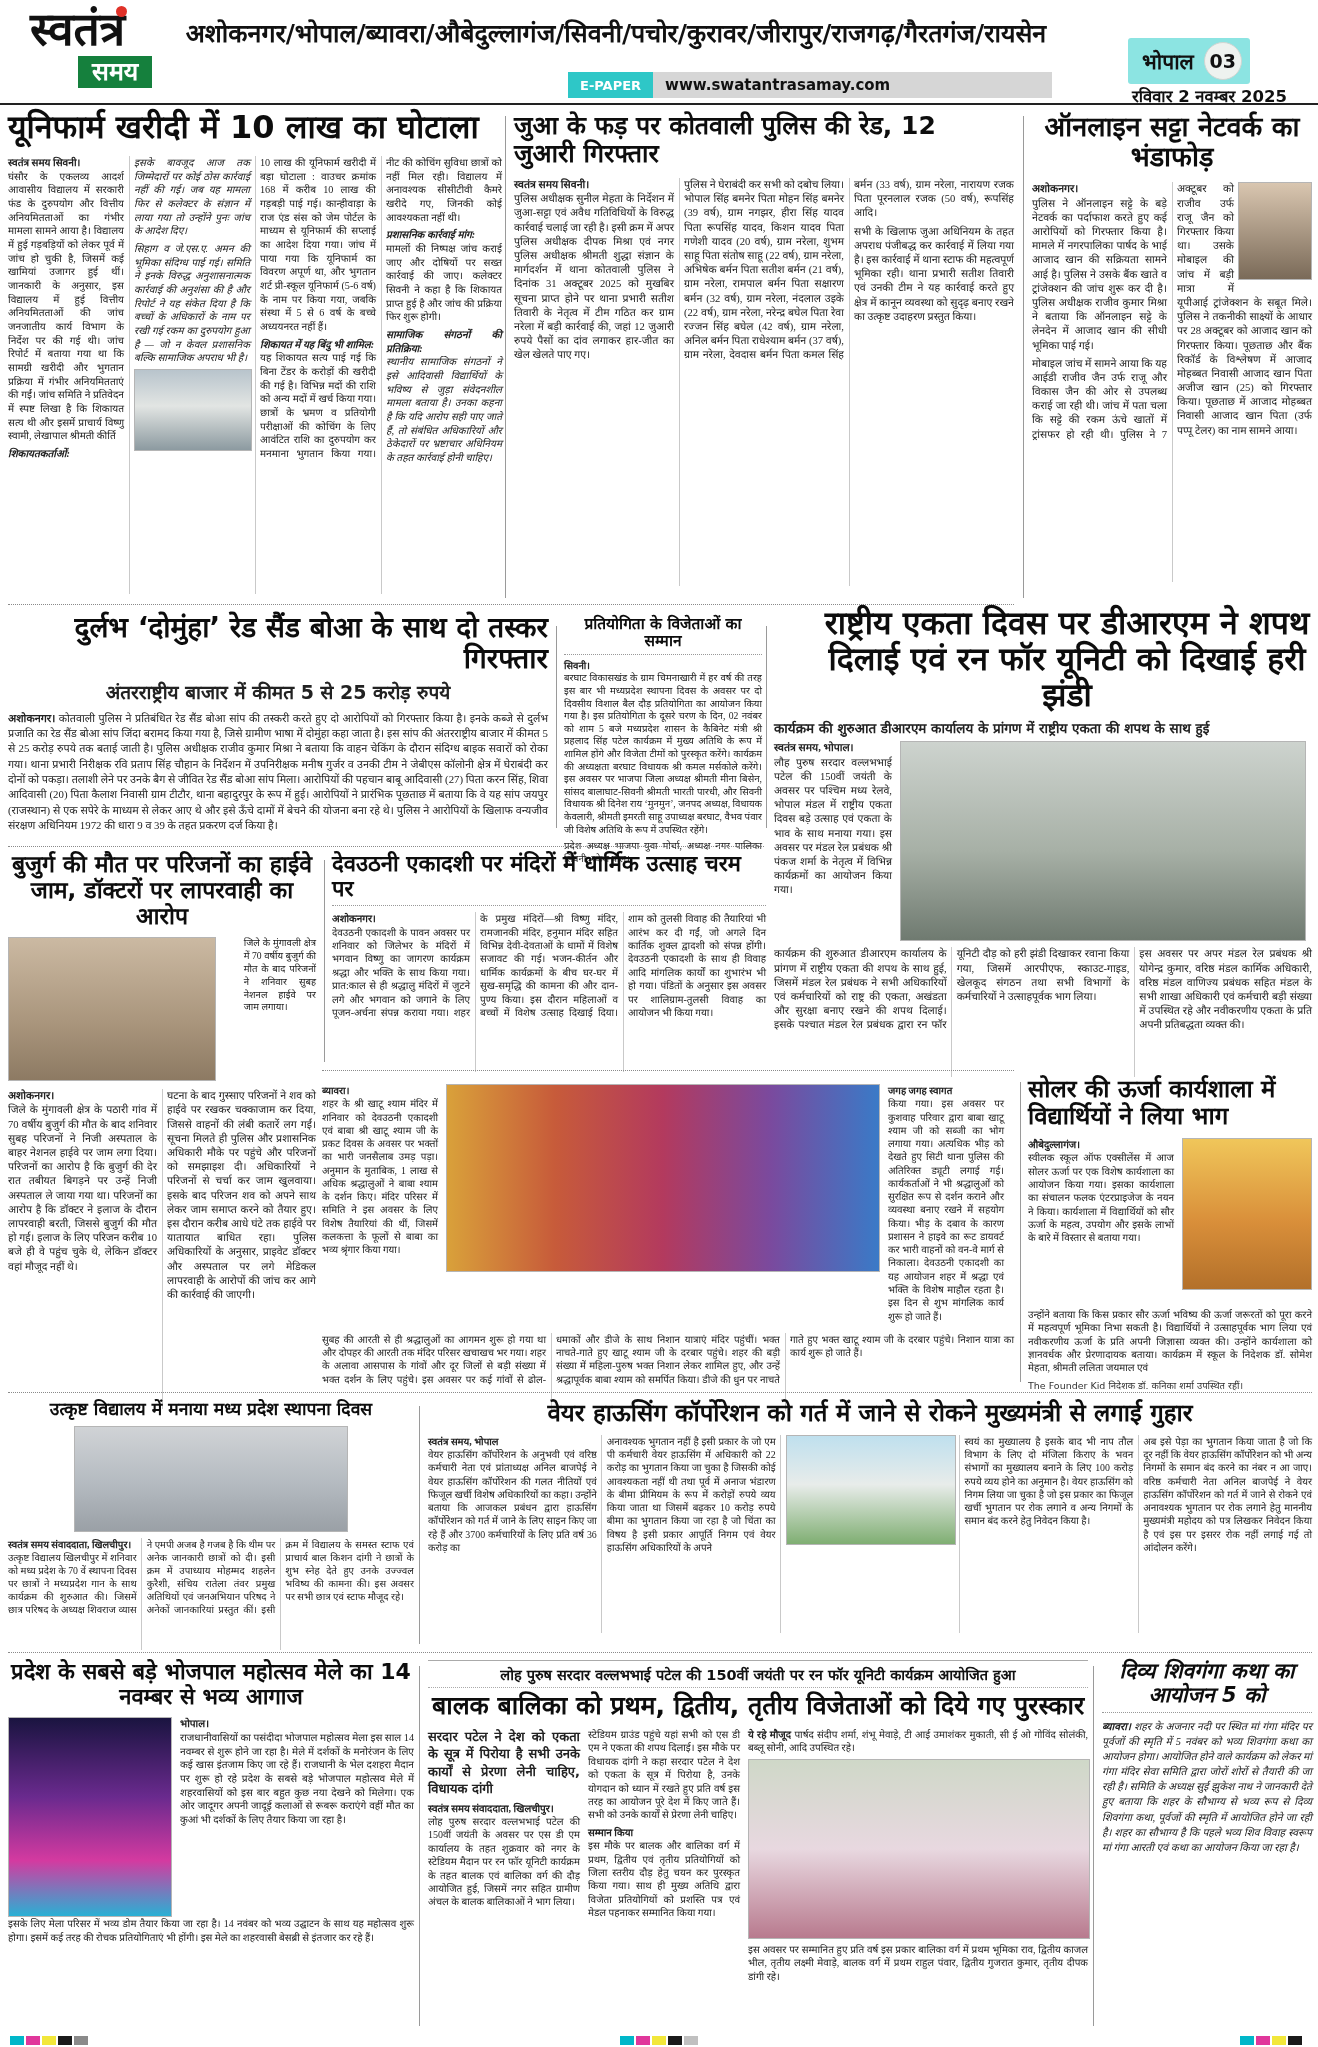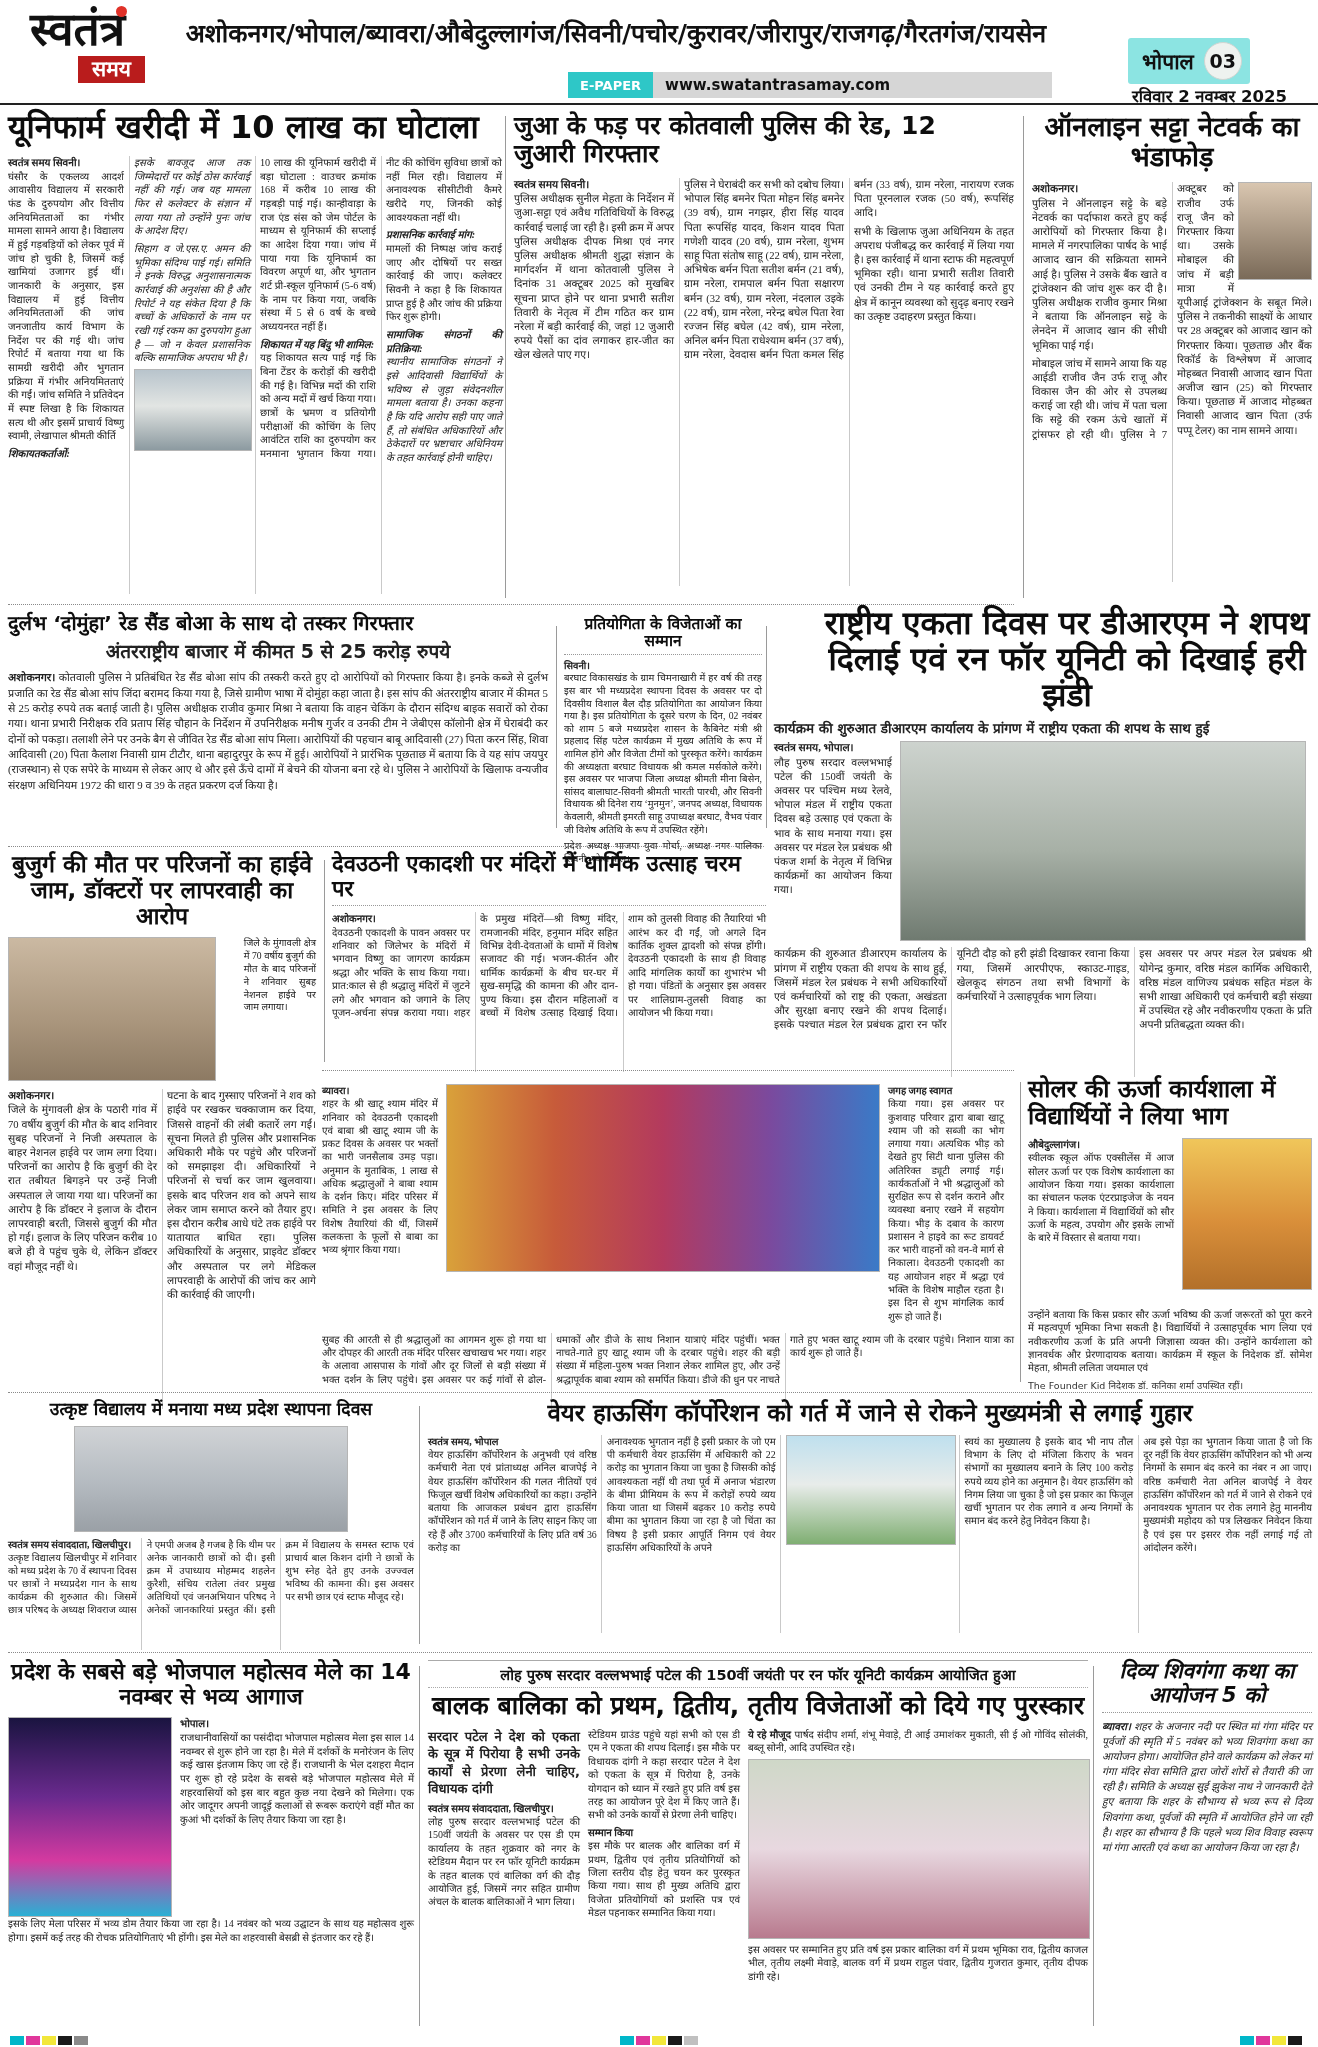--- a/index.html
+++ b/index.html
@@ -2,22 +2,22 @@
 <html lang="hi"><head>
 <meta charset="utf-8">
 <style>
   html,body{margin:0;padding:0;background:#efefef;}
   .page{position:relative;width:1318px;height:2047px;background:#ffffff;margin:0 auto;overflow:hidden;
         font-family:"Liberation Serif","DejaVu Serif",serif;color:#1a1a1a;}
   
   .logo-top{position:absolute;left:30px;top:6px;font-family:"DejaVu Sans","Liberation Sans",sans-serif;
             font-weight:800;font-size:46px;line-height:1;color:#111;}
   .logo-dot{position:absolute;left:116px;top:6px;width:11px;height:11px;border-radius:50%;background:#e03128;}
-  .logo-bottom{position:absolute;left:78px;top:56px;background:#b91c1c;color:#fff;
-               font-family:"DejaVu Sans","Liberation Sans",sans-serif;font-weight:800;font-size:21px;
+  .logo-bottom{position:absolute;left:78px;top:56px;background:#15803d;color:#fff;
+               font-family:"DejaVu Sans","Liberation Sans",sans-serif;font-weight:800;font-size:25px;
                padding:2px 14px;line-height:1.1;}
   .cities{position:absolute;left:176px;top:20px;width:880px;font-family:"DejaVu Sans","Liberation Sans",sans-serif;
           font-weight:700;font-size:25px;color:#111;line-height:1.1;text-align:center;}
   .edition-badge{position:absolute;left:1128px;top:38px;background:#8ce4e2;display:flex;align-items:center;
                  gap:10px;padding:4px 8px 4px 14px;border-radius:3px;}
   .edition-name{font-family:"DejaVu Sans","Liberation Sans",sans-serif;font-weight:800;font-size:21px;color:#111;}
   .page-circle{width:36px;height:36px;border-radius:50%;background:#eef2ef;border:1px solid #cfd6d2;
                display:flex;align-items:center;justify-content:center;font-family:"DejaVu Sans",sans-serif;
                font-weight:800;font-size:19px;color:#111;}
   .issue-date{position:absolute;left:1132px;top:84px;font-family:"DejaVu Sans","Liberation Sans",sans-serif;
@@ -115,21 +115,21 @@
       <span class="byl">अशोकनगर।</span>
       <span class="p">पुलिस ने ऑनलाइन सट्टे के बड़े नेटवर्क का पर्दाफाश करते हुए कई आरोपियों को गिरफ्तार किया है। मामले में नगरपालिका पार्षद के भाई आजाद खान की सक्रियता सामने आई है। पुलिस ने उसके बैंक खाते व ट्रांजेक्शन की जांच शुरू कर दी है। पुलिस अधीक्षक राजीव कुमार मिश्रा ने बताया कि ऑनलाइन सट्टे के लेनदेन में आजाद खान की सीधी भूमिका पाई गई।</span>
       <div class="photo" style="width:72px;height:96px;background:linear-gradient(180deg,#d9c6b0,#7a6a58);float:right;margin:0 0 3px 4px;"></div>
       <span class="p">मोबाइल जांच में सामने आया कि यह आईडी राजीव जैन उर्फ राजू और विकास जैन की ओर से उपलब्ध कराई जा रही थी। जांच में पता चला कि सट्टे की रकम ऊंचे खातों में ट्रांसफर हो रही थी। पुलिस ने 7 अक्टूबर को राजीव उर्फ राजू जैन को गिरफ्तार किया था। उसके मोबाइल की जांच में बड़ी मात्रा में यूपीआई ट्रांजेक्शन के सबूत मिले। पुलिस ने तकनीकी साक्ष्यों के आधार पर 28 अक्टूबर को आजाद खान को गिरफ्तार किया। पूछताछ और बैंक रिकॉर्ड के विश्लेषण में आजाद मोहब्बत निवासी आजाद खान पिता अजीज खान (25) को गिरफ्तार किया। पूछताछ में आजाद मोहब्बत निवासी आजाद खान पिता (उर्फ पप्पू टेलर) का नाम सामने आया।</span>
     </div>
   </div>
 
   <div class="hr-dot" style="left:8px;top:604px;width:1006px;"></div>
 
   <div class="art" style="left:8px;top:612px;width:540px;height:228px;">
-    <div class="hl" style="font-size:20px;">दुर्लभ ‘दोमुंहा’ रेड सैंड बोआ के साथ दो तस्कर गिरफ्तार</div>
+    <div class="hl" style="font-size:28px;text-align:right;">दुर्लभ ‘दोमुंहा’ रेड सैंड बोआ के साथ दो तस्कर गिरफ्तार</div>
     <div class="subhead" style="font-size:19px;margin:4px 0 6px 0;">अंतरराष्ट्रीय बाजार में कीमत 5 से 25 करोड़ रुपये</div>
     <div class="body" style="font-size:10.8px;line-height:1.42;">
       <span class="byl">अशोकनगर।</span>
       <span>कोतवाली पुलिस ने प्रतिबंधित रेड सैंड बोआ सांप की तस्करी करते हुए दो आरोपियों को गिरफ्तार किया है। इनके कब्जे से दुर्लभ प्रजाति का रेड सैंड बोआ सांप जिंदा बरामद किया गया है, जिसे ग्रामीण भाषा में दोमुंहा कहा जाता है। इस सांप की अंतरराष्ट्रीय बाजार में कीमत 5 से 25 करोड़ रुपये तक बताई जाती है। पुलिस अधीक्षक राजीव कुमार मिश्रा ने बताया कि वाहन चेकिंग के दौरान संदिग्ध बाइक सवारों को रोका गया। थाना प्रभारी निरीक्षक रवि प्रताप सिंह चौहान के निर्देशन में उपनिरीक्षक मनीष गुर्जर व उनकी टीम ने जेबीएस कॉलोनी क्षेत्र में घेराबंदी कर दोनों को पकड़ा। तलाशी लेने पर उनके बैग से जीवित रेड सैंड बोआ सांप मिला। आरोपियों की पहचान बाबू आदिवासी (27) पिता करन सिंह, शिवा आदिवासी (20) पिता कैलाश निवासी ग्राम टीटौर, थाना बहादुरपुर के रूप में हुई। आरोपियों ने प्रारंभिक पूछताछ में बताया कि वे यह सांप जयपुर (राजस्थान) से एक सपेरे के माध्यम से लेकर आए थे और इसे ऊँचे दामों में बेचने की योजना बना रहे थे। पुलिस ने आरोपियों के खिलाफ वन्यजीव संरक्षण अधिनियम 1972 की धारा 9 व 39 के तहत प्रकरण दर्ज किया है।</span>
     </div>
   </div>
 
   <div class="vdiv" style="left:556px;top:626px;height:202px;"></div>
 
   <div class="art" style="left:564px;top:616px;width:198px;height:222px;">

